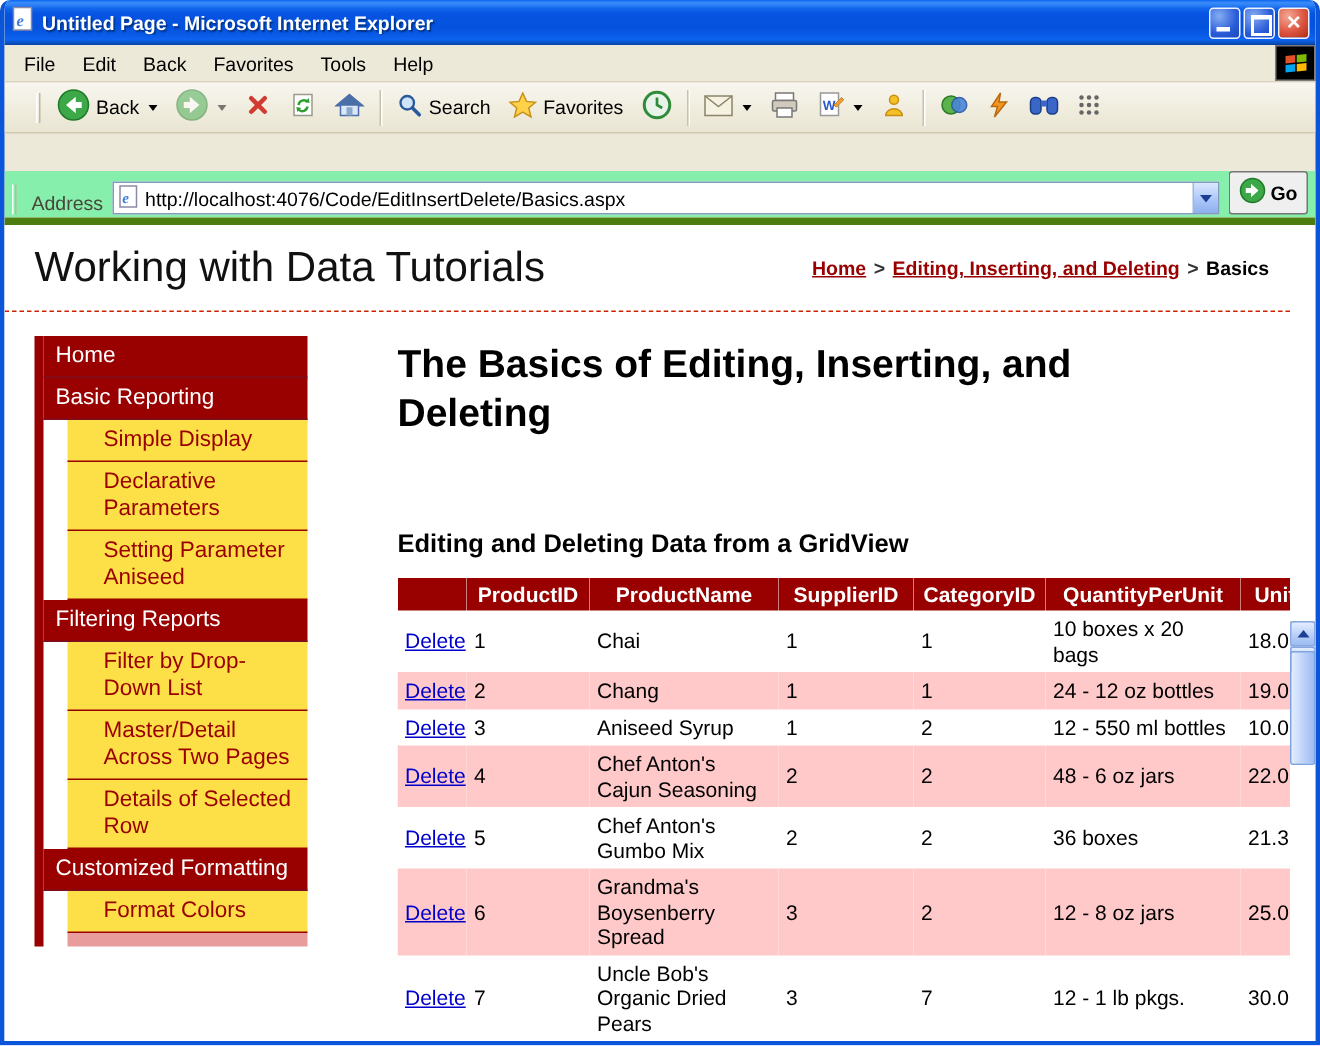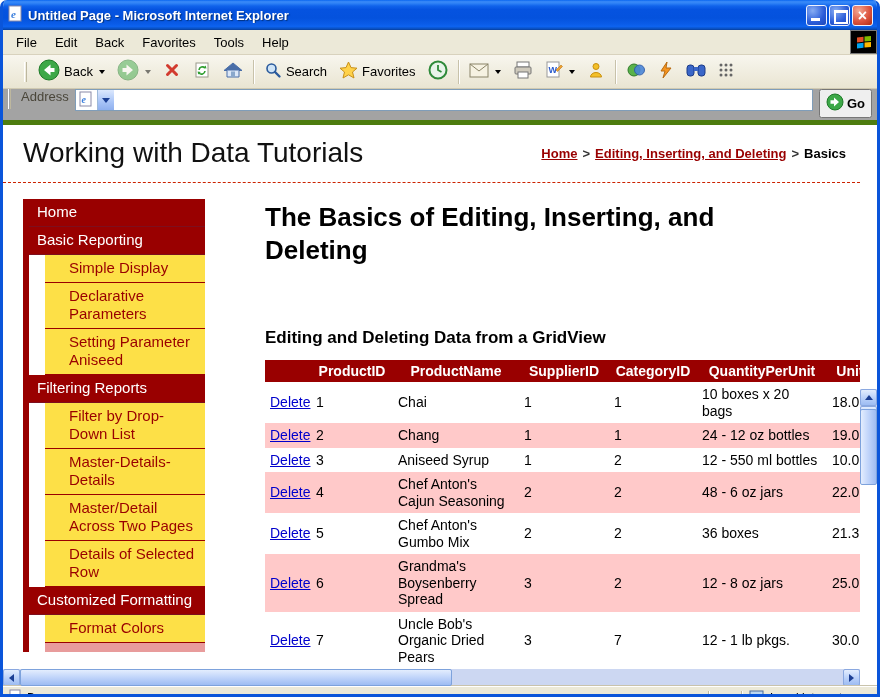--- a/index.html
+++ b/index.html
@@ -43,22 +43,22 @@
     background:linear-gradient(#f8f6ee,#e9e5d2); border-bottom:1px solid #d0cab2; }
   .grip{ width:3px; height:20px; border-left:1px solid #fff; border-right:1px solid #bdb79e; margin:0 4px 0 1px; }
   .tb-btn{ display:flex; align-items:center; gap:4px; padding:3px 5px; font-size:13px; color:#000;
     border-radius:2px; background:transparent; border:none; }
   .tb-sep{ width:1px; height:24px; background:#c8c2aa; box-shadow:1px 0 0 #fff; margin:0 3px; }
   .dd{ width:0; height:0; border-left:3px solid transparent; border-right:3px solid transparent;
     border-top:4px solid #000; margin-left:2px; }
   .dim{ opacity:.5; }
 
   
-  .addressbar{ flex:0 0 27px; display:flex; align-items:flex-start; gap:6px; padding:0 5px 2px 4px;
-    background:#a3a3a3; font-size:13px; }
+  .addressbar{ flex:0 0 27px; display:flex; align-items:flex-end; gap:6px; padding:0 5px 2px 4px;
+    background:#86efac; font-size:13px;margin-top:25px; }
   .addr-label{ color:#4a463a; }
   .addr-field{ flex:1; height:22px; background:#fff; border:1px solid #7f9db9;
     display:flex; align-items:center; gap:4px; padding-left:3px; }
   .addr-url{ flex:1; border:none; outline:none; font-size:13px; font-family:"Liberation Sans",sans-serif;
     color:#000; background:transparent; height:18px; }
   .addr-dd{ width:17px; height:20px; background:linear-gradient(#dce8fd,#a8c4f7 60%,#8fb0ee);
     border-left:1px solid #9db9d9; display:flex; align-items:center; justify-content:center; }
   .go-btn{ display:flex; align-items:center; gap:3px; padding:2px 5px; font-size:13px; font-weight:bold; }
 
   
@@ -300,20 +300,21 @@
   <div class="addressbar">
     <span class="grip"></span>
     <span class="addr-label">Address</span>
     <span class="addr-field">
       <span>
         <svg width="14" height="16" viewBox="0 0 14 16">
             <rect x="1" y="1" width="11" height="14" fill="#fff" stroke="#8a8aa8"></rect>
             <text x="2.5" y="12" font-size="10" font-weight="bold" font-style="italic" fill="#3a7edc" font-family="serif">e</text>
           </svg>
       </span>
+      <input class="addr-url" value="http://localhost:4076/Code/EditInsertDelete/Basics.aspx" style="">
       <span class="addr-dd">
           <span class="arr-d"></span>
         </span>
     </span>
     <button class="go-btn">
       <span><svg width="18" height="18" viewBox="0 0 18 18">
             <circle cx="9" cy="9" r="8" fill="#3da848" stroke="#1e7a28"></circle>
             <path d="M8 4.5 L13 9 l-5 4.5 v-2.8 h-3.5 v-3.4 h3.5 z" fill="#fff"></path>
           </svg></span>
       <span>Go</span>
@@ -334,21 +335,20 @@
         <div class="content-row">
 
           <div class="sidebar">
             <a href="#" class="side-h">Home</a>
             <a href="#" class="side-h">Basic Reporting</a>
             <a href="#" class="side-s">Simple Display</a>
             <a href="#" class="side-s">Declarative Parameters</a>
             <a href="#" class="side-s">Setting Parameter Aniseed</a>
             <a href="#" class="side-h">Filtering Reports</a>
             <a href="#" class="side-s">Filter by Drop-Down List</a>
-            <a href="#" class="side-s">Master-Details-Details</a>
             <a href="#" class="side-s">Master/Detail Across Two Pages</a>
             <a href="#" class="side-s">Details of Selected Row</a>
             <a href="#" class="side-h">Customized Formatting</a>
             <a href="#" class="side-s">Format Colors</a>
             <div class="side-sliver"></div>
           </div>
 
           <div class="main">
             <h1 class="page-heading">The Basics of Editing, Inserting, and Deleting</h1>
             <h2 class="section-heading">Editing and Deleting Data from a GridView</h2>

